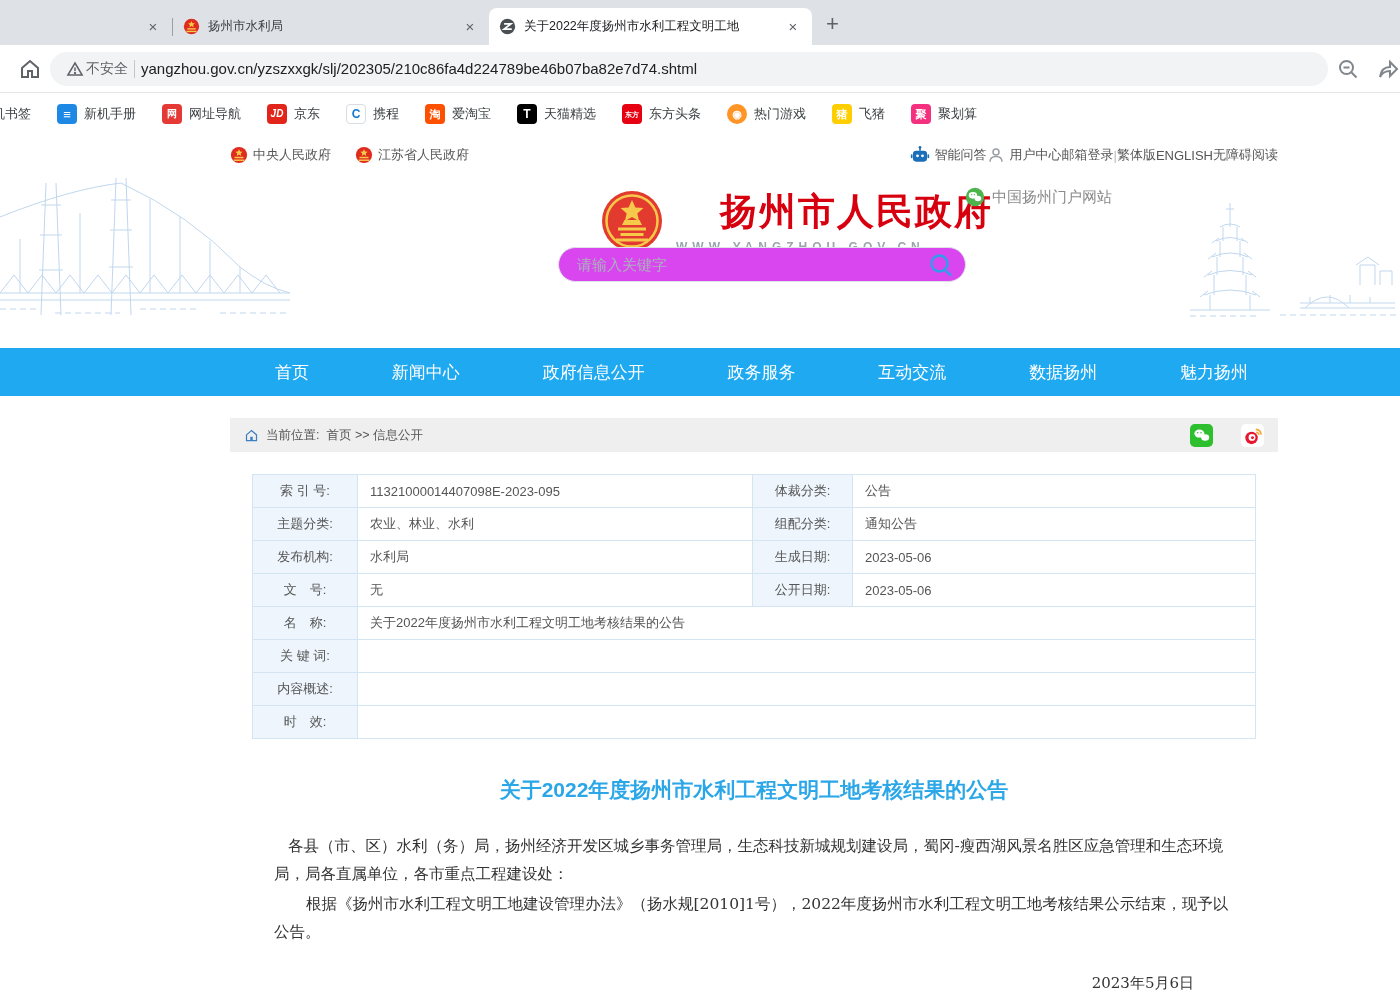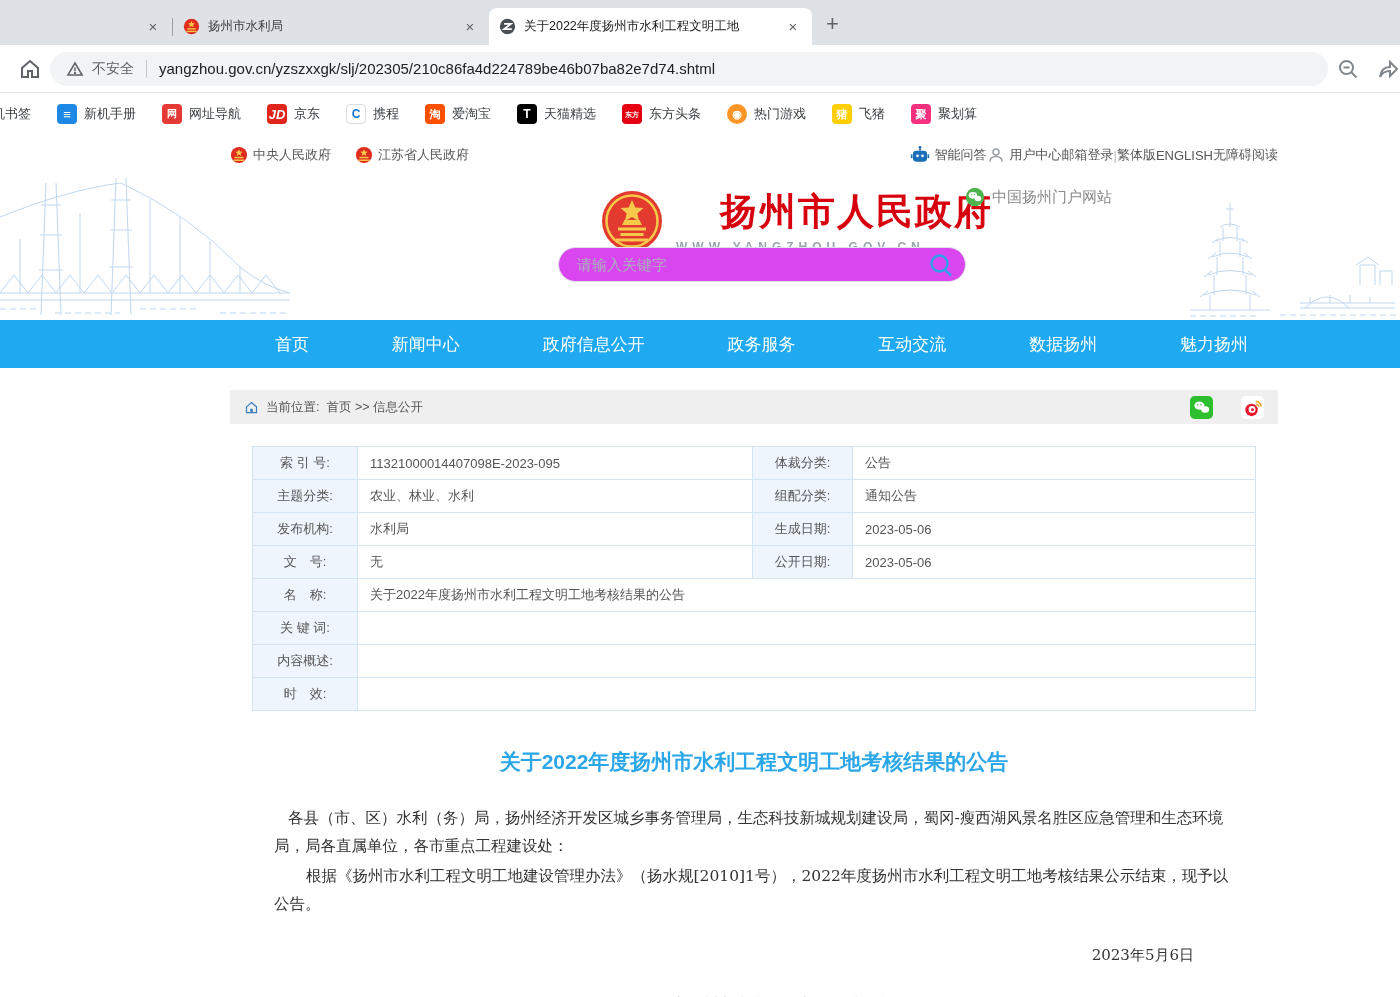--- a/index.html
+++ b/index.html
@@ -13,21 +13,21 @@
   .tab-sep { width:1px; height:18px; background:#9aa0a6; margin-bottom:9px; }
   .tab-2 { width:316px; }
   .tab-active { width:323px; background:#fff; border-radius:8px 8px 0 0; color:#202124; }
   .tab-title { flex:1; white-space:nowrap; overflow:hidden; }
   .tab-close { font-size:15px; color:#5f6368; width:18px; height:18px; line-height:17px; text-align:center; border-radius:50%; cursor:pointer; flex:none; }
   .newtab { font-size:22px; color:#5f6368; padding:0 14px 8px 14px; cursor:pointer; }
   .favicon { width:17px; height:17px; flex:none; }
 
   .toolbar { height:48px; background:#fff; display:flex; align-items:center; padding:0 14px 0 10px; border-bottom:1px solid #e6e6e6; }
   .tb-icon { width:24px; height:24px; margin:0 8px; flex:none; }
-  .omnibox { flex:1; height:34px; background:#f1f3f4; border-radius:17px; display:flex; align-items:center; padding:0 16px; gap:8px; overflow:hidden; }
+  .omnibox { flex:1; height:34px; background:#f1f3f4; border-radius:17px; display:flex; align-items:center; padding:0 16px; gap:2px; overflow:hidden; }
   .sec-label { font-size:14px; color:#5f6368; white-space:nowrap; }
   .omni-sep { width:1px; height:18px; background:#c4c7cb; margin:0 4px; }
   .url-text { font-size:15px; color:#202124; white-space:nowrap; }
 
   .bookmarks { height:42px; background:#fff; display:flex; align-items:center; gap:26px; padding-left:0; overflow:hidden; }
   .bm { display:flex; align-items:center; gap:7px; cursor:pointer; flex:none; }
   .bm:first-child { margin-left:-8px; }
   .bm-label { font-size:13px; color:#3c4043; white-space:nowrap; }
   .bm-icon { width:20px; height:20px; border-radius:4px; display:flex; align-items:center; justify-content:center;
              font-size:11px; font-weight:bold; line-height:1; overflow:hidden; }
@@ -51,21 +51,21 @@
             font-size:15px; color:#8a8a8a; cursor:pointer; }
   .searchbox { position:absolute; left:558px; top:72px; width:408px; height:35px; background:#d946ef;
                border:1px solid #dfe3e8; border-radius:18px; display:flex; align-items:center; padding:0 10px 0 18px; }
   .searchbox input { flex:1; border:none; outline:none; font-size:15px; color:#333; background:transparent; }
   .searchbox input::placeholder { color:#a9b2ba; }
   .search-btn { width:28px; height:28px; cursor:pointer; flex:none; }
 
   
   .mainnav { height:48px; background:#1ea9f0; }
   .mainnav-inner { width:1048px; margin-left:230px; height:100%; display:flex; align-items:center;
-                   justify-content:space-between; padding:0 30px 0 45px; }
+                   justify-content:space-between; padding:0 30px 0 45px;margin-top:28px; }
   .nav-item { color:#fff; font-size:17px; cursor:pointer; white-space:nowrap; }
 
   
   .content { width:1048px; margin-left:230px; background:#fff; }
   .breadcrumb { height:34px; margin-top:22px; background:#efefef; display:flex; align-items:center;
                 padding:0 14px; font-size:12.5px; color:#555; gap:7px; }
   .bc-icons { margin-left:auto; display:flex; align-items:center; gap:28px; }
   .bc-share { width:23px; height:23px; cursor:pointer; }
 
   table.meta { width:1003px; margin:22px auto 0; border-collapse:collapse; table-layout:fixed; }
@@ -142,21 +142,21 @@
   </span>
   <span class="bm">
     <span class="bm-icon" style="background:#1e88e5;color:#fff;font-size:13px">≡</span>
     <span class="bm-label">新机手册</span>
   </span>
   <span class="bm">
     <span class="bm-icon" style="background:#e53935;color:#fff;font-size:10px">网</span>
     <span class="bm-label">网址导航</span>
   </span>
   <span class="bm">
-    <span class="bm-icon" style="background:#e1251b;color:#fff;font-size:13px;font-style:italic">JD</span>
+    <span class="bm-icon" style="background:#e1251b;color:#fff;font-size:10px;font-style:italic">JD</span>
     <span class="bm-label">京东</span>
   </span>
   <span class="bm">
     <span class="bm-icon" style="background:#fff;color:#1677cf;border:1px solid #d8dde2;font-size:12px">C</span>
     <span class="bm-label">携程</span>
   </span>
   <span class="bm">
     <span class="bm-icon" style="background:#ff5000;color:#fff;font-size:11px">淘</span>
     <span class="bm-label">爱淘宝</span>
   </span>

